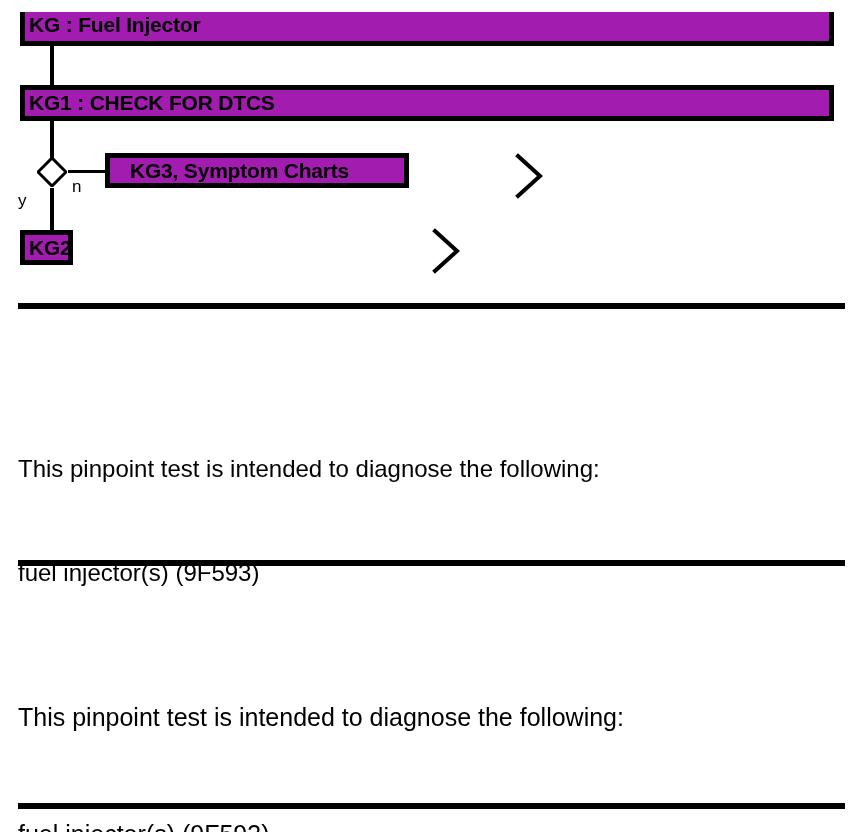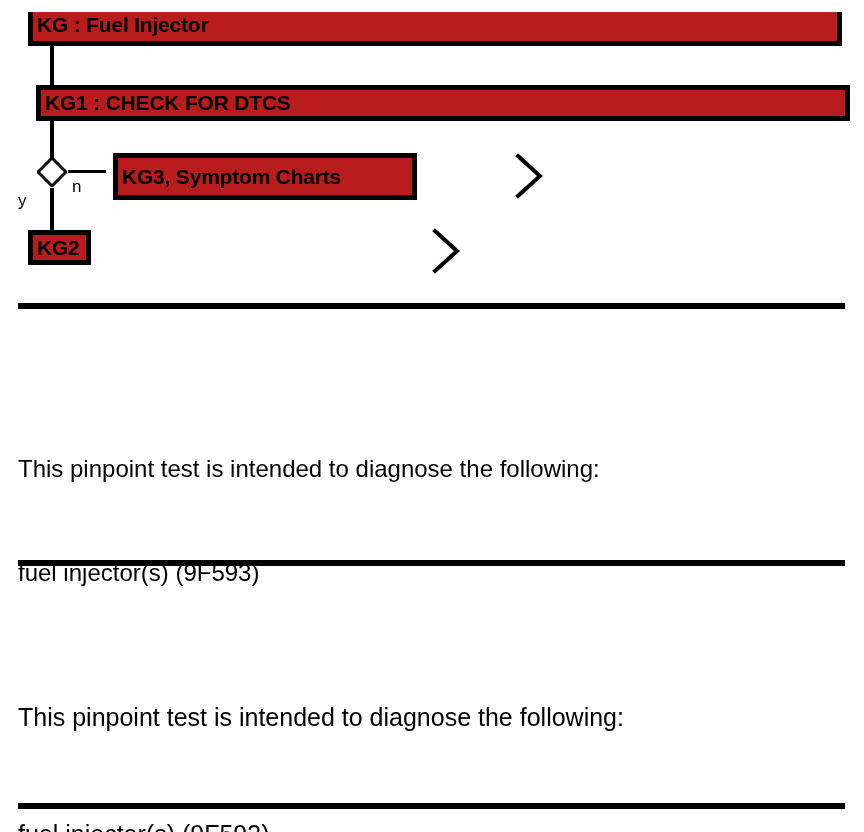--- a/index.html
+++ b/index.html
@@ -22,67 +22,66 @@
     position: absolute;
     left: 0; top: 0;
     width: 864px;
     height: 832px;
   }
 
   
   .box {
     position: absolute;
     box-sizing: border-box;
-    background: #b91c1c;
+    background: #a21caf;
     border: 5px solid #000000;
     display: flex;
     align-items: center;
     font-weight: bold;
     letter-spacing: -0.2px;
     white-space: nowrap;
     overflow: hidden;
-    margin-left: 8px;
   }
 
   
   #title-box {
     left: 20px;
     top: 12px;
     width: 814px;
     height: 34px;
     border-top: none;
     font-size: 21px;
     padding-left: 4px;
     align-items: flex-start;
     line-height: 26px;
   }
 
   #step-box {
-    left: 28px;
+    left: 20px;
     top: 85px;
     width: 814px;
     height: 36px;
     font-size: 21px;
     padding-left: 4px;
   }
 
   #branch-box {
     left: 105px;
     top: 153px;
     width: 304px;
-    height: 47px;
-    font-size: 21px;
-    padding-left: 4px;
+    height: 35px;
+    font-size: 21px;
+    padding-left: 20px;
     text-align: right;
   }
 
   #kg2-box {
     left: 20px;
     top: 230px;
-    width: 63px;
+    width: 53px;
     height: 35px;
     font-size: 21px;
     padding-left: 4px;
   }
 
   
   .vline {
     position: absolute;
     background: #000000;
     width: 4px;

